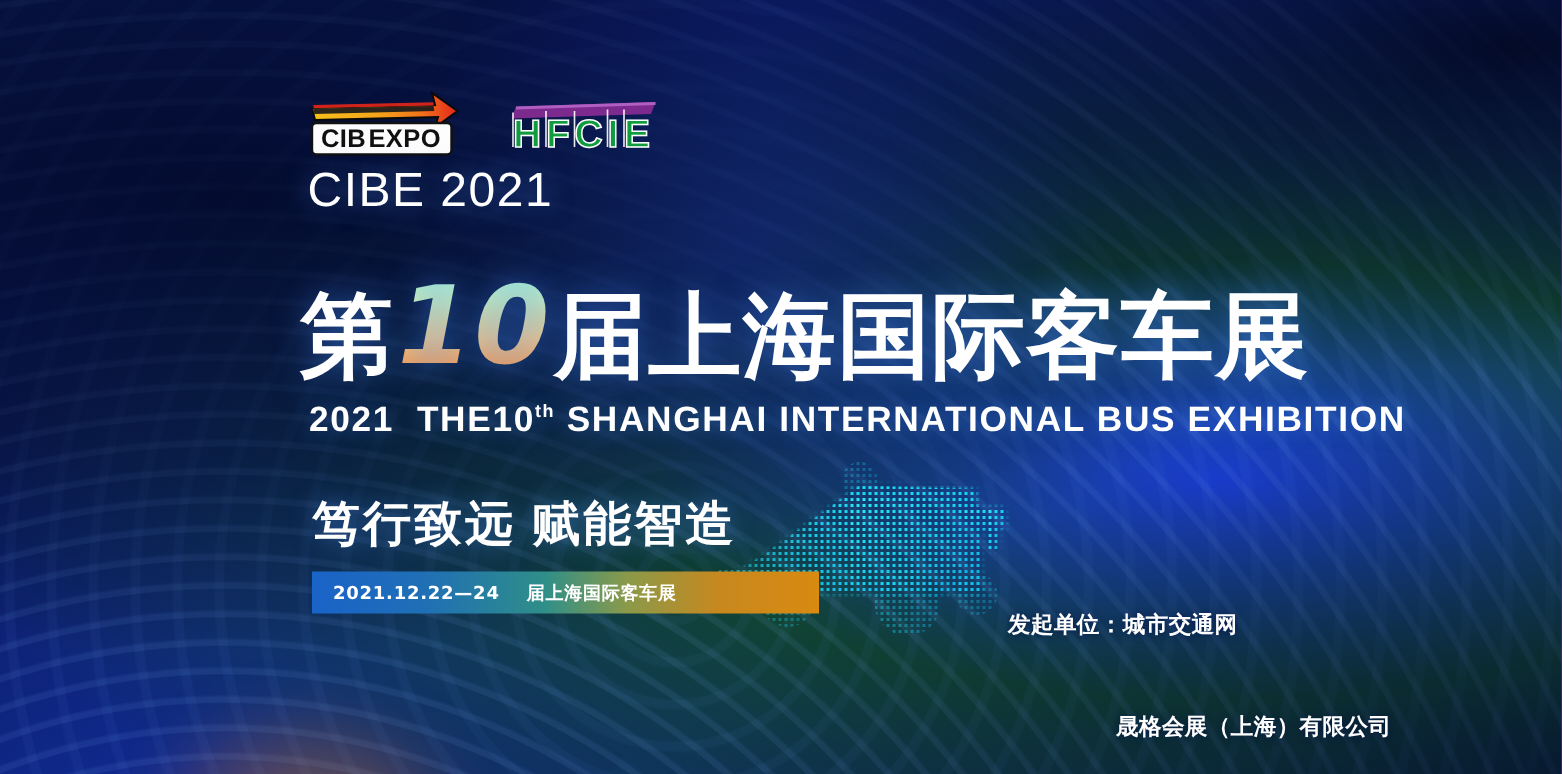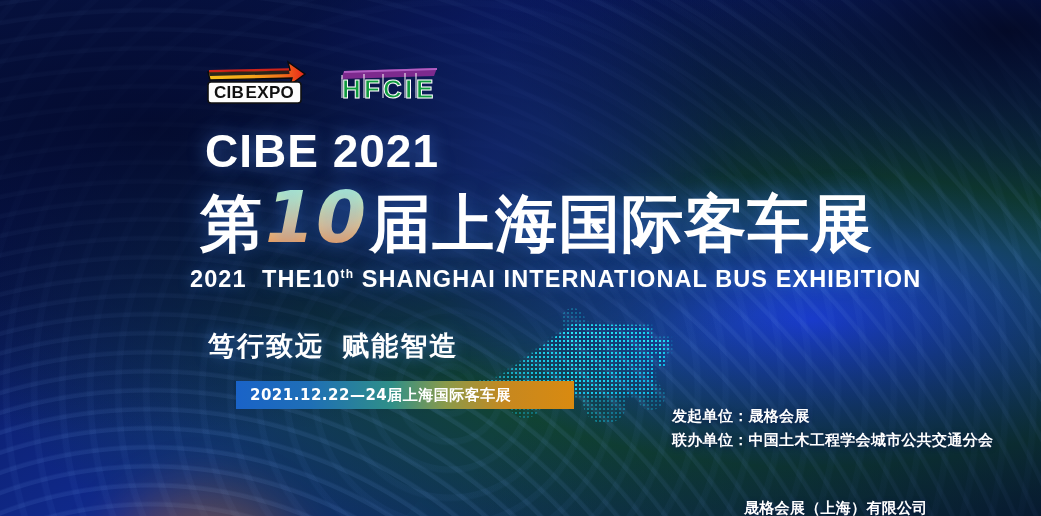--- a/index.html
+++ b/index.html
@@ -160,22 +160,22 @@
 
   
   .content{position:absolute;left:0;top:0;width:1041px;height:516px;}
 
   .logos{position:absolute;left:204px;top:58px;display:flex;align-items:center;gap:26px;}
 
   .cibexpo{position:relative;width:104px;height:50px;}
   .hfcie{position:relative;width:110px;height:42px;}
 
   .title-en{
-    position:absolute;left:205px;top:124px;
-    font-size:46px;font-weight:700;letter-spacing:1px;color:#ffffff;
+    position:absolute;left:205px;top:108px;
+    font-size:32px;font-weight:400;letter-spacing:1px;color:#ffffff;
     text-shadow:0 0 18px rgba(90,150,255,.55);
   }
 
   .title-cn{
     position:absolute;left:200px;top:183px;
     font-size:62px;line-height:74px;font-weight:700;color:#fff;
     letter-spacing:1px;
     white-space:nowrap;
     font-family:"DejaVu Sans","Liberation Sans",sans-serif;
     text-shadow:0 0 22px rgba(70,140,255,.5);
@@ -186,43 +186,43 @@
     font-style:italic;
     font-weight:700;
     background:linear-gradient(180deg,#9ef0de 0%,#cdeeb2 28%,#f6c77d 62%,#f7873b 100%);
     -webkit-background-clip:text;background-clip:text;
     color:transparent;
     padding:0 2px;
     transform:translateY(-3px);
   }
 
   .subtitle-en{
-    position:absolute;left:190px;top:266px;
+    position:absolute;left:206px;top:266px;
     font-size:23.5px;font-weight:700;color:#fff;letter-spacing:1.1px;
     white-space:nowrap;
     text-shadow:0 0 14px rgba(80,150,255,.45);
   }
   .subtitle-en .sup{font-size:12px;vertical-align:super;font-weight:700;}
 
   .slogan{
     position:absolute;left:208px;top:328px;
-    font-size:27px;font-weight:700;color:#fff;letter-spacing:2px;
-    font-family:Liberation Mono, monospace;
+    font-size:32px;font-weight:700;color:#fff;letter-spacing:2px;
+    font-family:Liberation Sans, sans-serif;
     text-shadow:0 0 16px rgba(80,150,255,.5);
   }
 
   .datebar{
     position:absolute;left:208px;top:381px;
     height:28px;min-width:338px;
     display:flex;align-items:center;
     padding:0 14px;
     background:linear-gradient(90deg,#1a63c8 0%,#1f6fb6 22%,#2f8f88 46%,#8a9a4a 62%,#c7881f 80%,#d98a10 100%);
-    color:#fff;font-size:15px;font-weight:700;letter-spacing:.5px;
+    color:#fff;font-size:12px;font-weight:700;letter-spacing:.5px;
     font-family:"DejaVu Sans","Liberation Sans",sans-serif;
-    white-space:nowrap;margin-left:28px;
+    white-space:nowrap;gap:18px;
   }
 
   .orgs{
     position:absolute;left:672px;top:404px;
     color:#fff;font-size:15px;line-height:24px;font-weight:700;
     font-family:"DejaVu Sans","Liberation Sans",sans-serif;
     letter-spacing:.3px;
     text-shadow:0 1px 5px rgba(0,20,70,.8);
   }
   .orgs .row{display:flex;white-space:nowrap;}
@@ -360,25 +360,21 @@
     <div class="slogan">笃行致远 赋能智造</div>
 
     <div class="datebar">
       <span>2021.12.22—24</span>
       <span>届上海国际客车展</span>
     </div>
 
     <div class="orgs">
       <div class="row">
         <span class="lbl">发起单位：</span>
-        <span>晟格会展</span>
-      </div>
-      <div class="row">
-        <span class="lbl">联办单位：</span>
-        <span>中国土木工程学会城市公共交通分会</span>
+        <span>城市交通网</span>
       </div>
       <div class="row">
         <span class="indent">晟格会展（上海）有限公司</span>
       </div>
     </div>
 
   </div>
 </div>
 
 </body></html>

